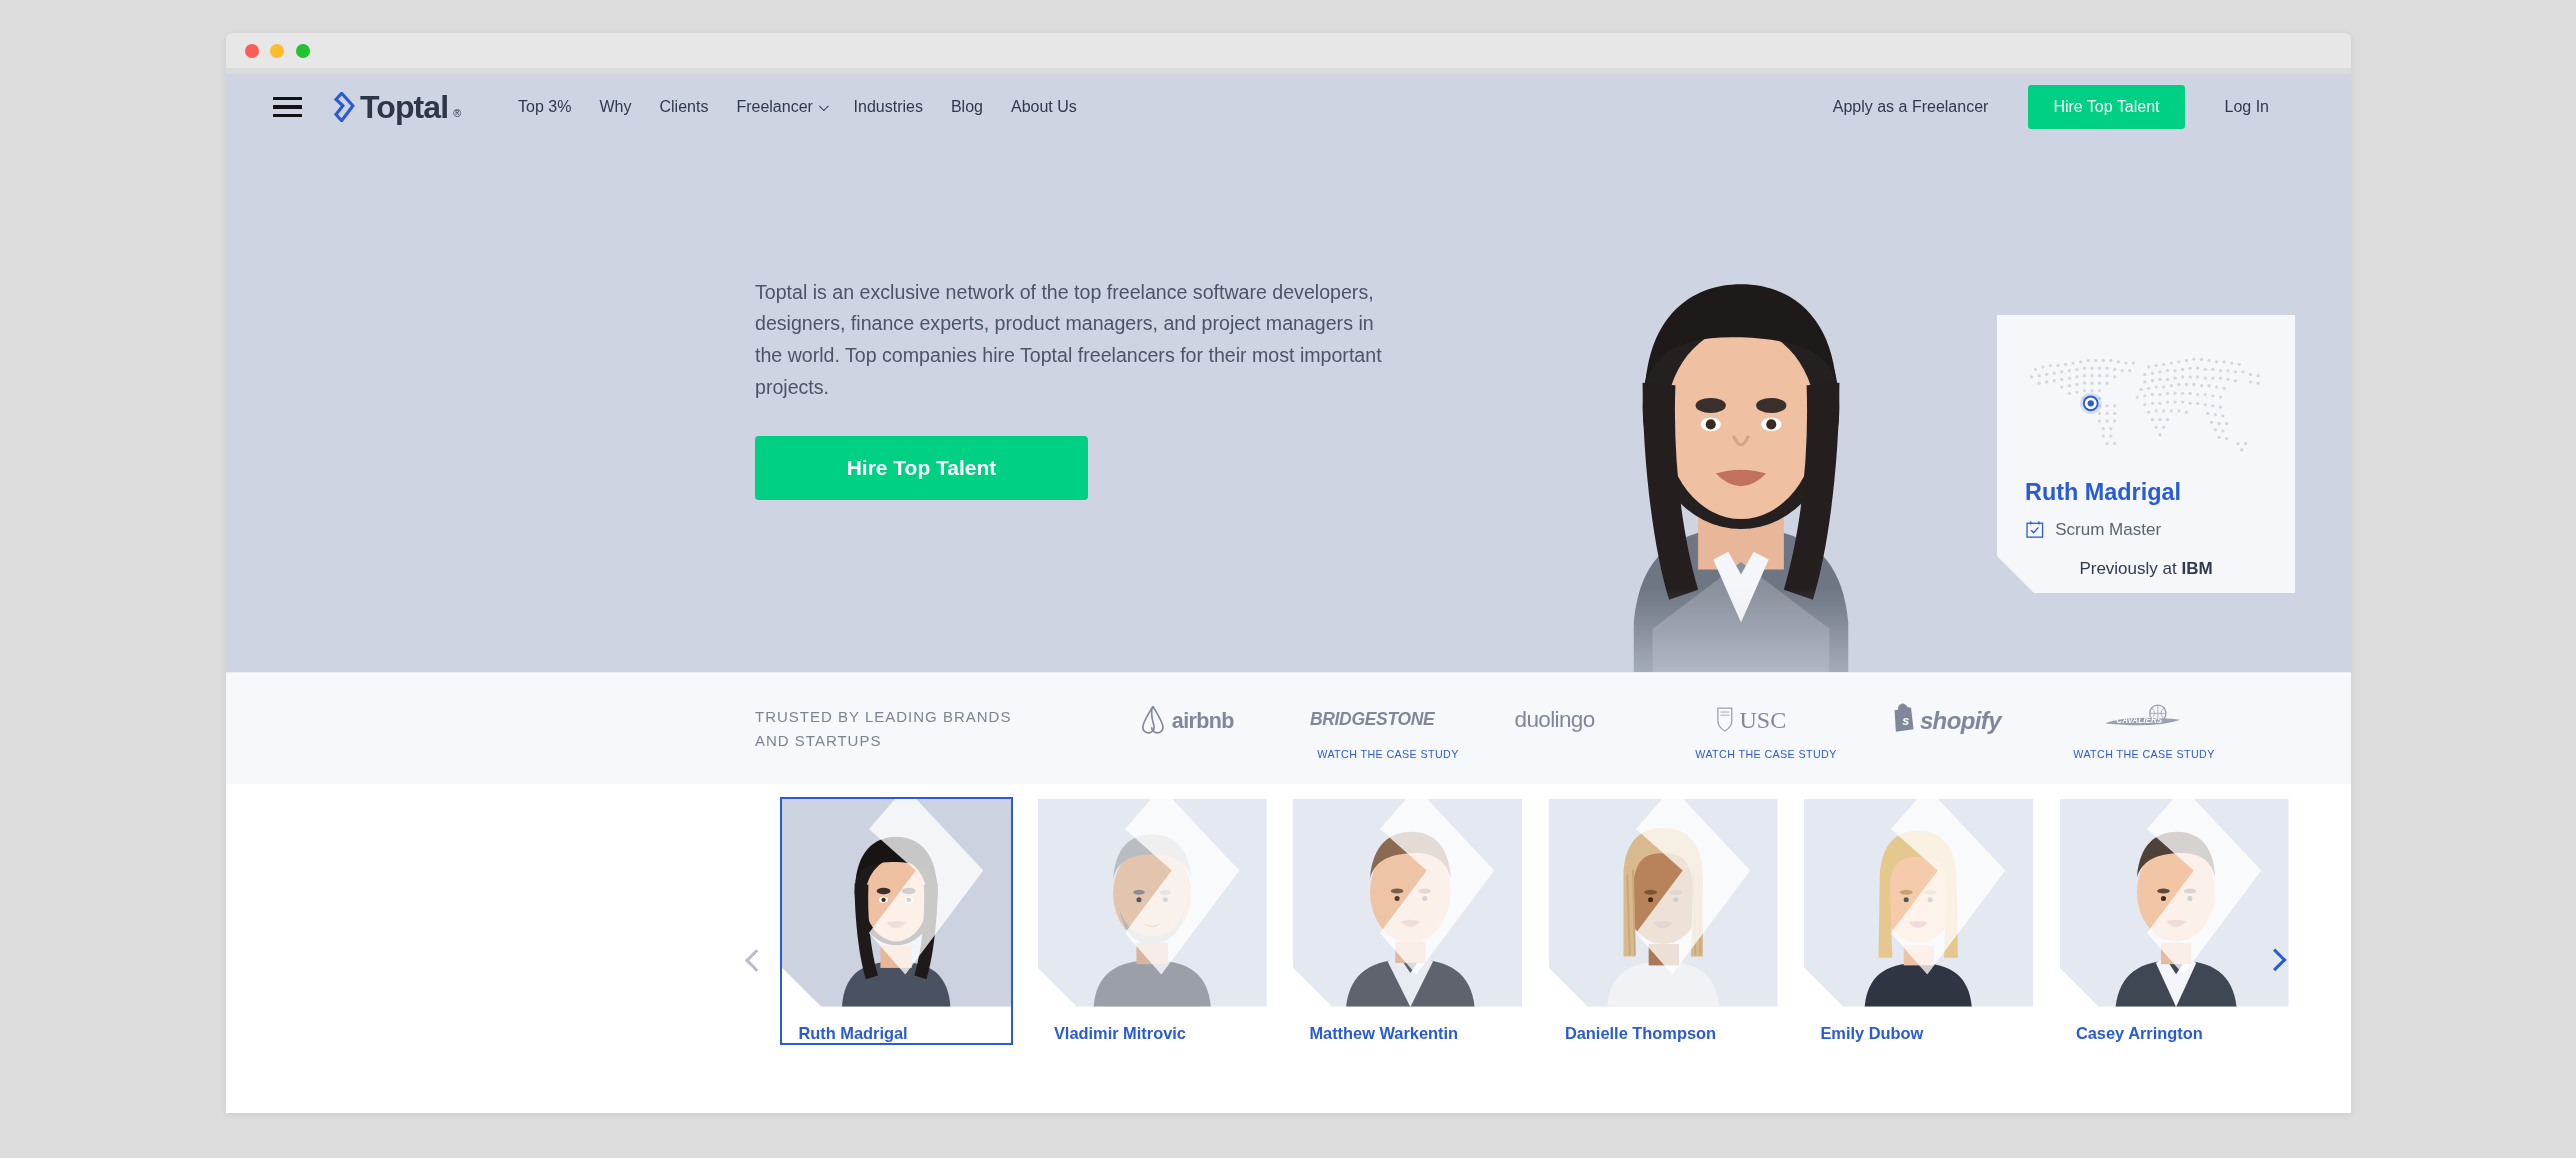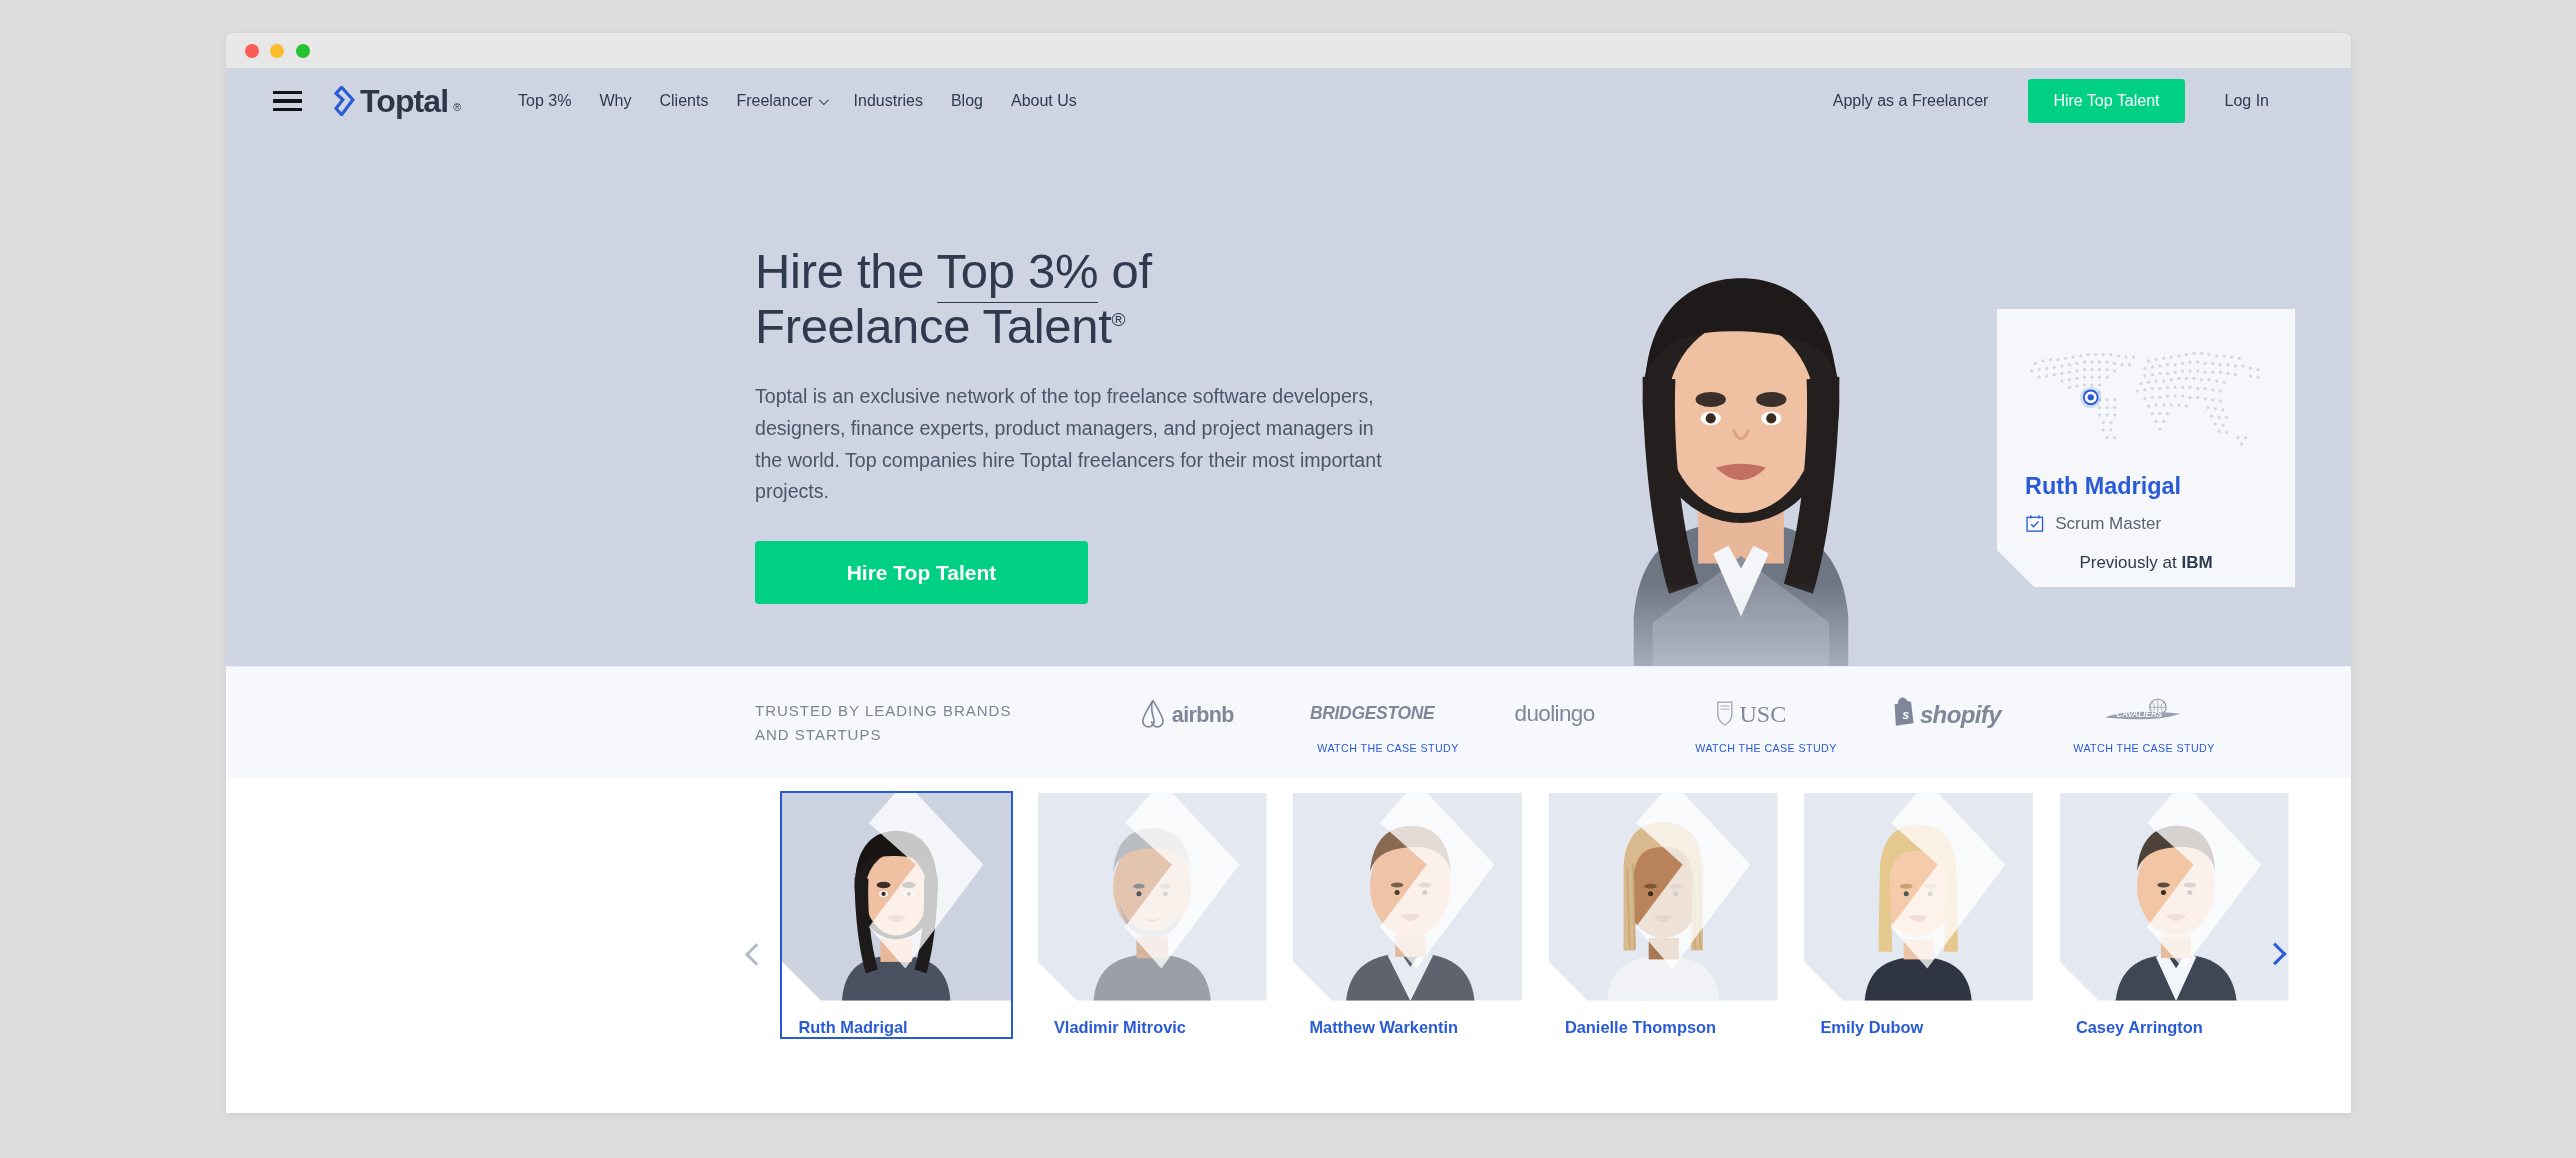--- a/index.html
+++ b/index.html
@@ -29,20 +29,21 @@
   .dot.red    { background: #fc5c56; }
   .dot.yellow { background: #fdbc2c; }
   .dot.green  { background: #22c230; }
 
   .viewport {
     position: relative;
     width: 100%;
     height: 1046px;
     background: #5eead4;
     overflow: hidden;
+    margin-top: 6px;
   }
 
   
   .hero {
     position: relative;
     height: 598px;
     background: #ced4e2;
     overflow: hidden;
   }
 
@@ -311,24 +312,20 @@
             <path d="M214 152 q6 14 12 0" fill="none" stroke="#d9a384" stroke-width="2.5"></path>
             <path d="M200 182 q20 16 40 0 q-20 8 -40 0 z" fill="#fff"></path>
             <path d="M200 182 q20 -6 40 0 q-20 20 -40 0 z" fill="#c2705f"></path>
             <path d="M150 305 L220 252 L290 305 L290 390 L150 390 Z" fill="#8a919d"></path>
             <path d="M198 250 L220 300 L242 250 L230 244 L220 262 L210 244 Z" fill="#f4f6f9"></path>
           </g>
         </svg>
       </div>
 
       <div class="hero-copy">
-        <h1 class="hero-title">
-          <span>Hire the </span><span class="u">Top 3%</span><span> of</span><br>
-          <span>Freelance Talent</span><sup>®</sup>
-        </h1>
         <p class="hero-desc">Toptal is an exclusive network of the top freelance software developers, designers, finance experts, product managers, and project managers in the world. Top companies hire Toptal freelancers for their most important projects.</p>
         <button class="hero-cta">Hire Top Talent</button>
       </div>
 
       <div class="talent-card">
         <div class="map-wrap">
           <svg viewBox="0 0 390 178">
             <g fill="#d3d7de">
               <g id="dots">
                 <circle cx="16" cy="34" r="2.6"></circle>

